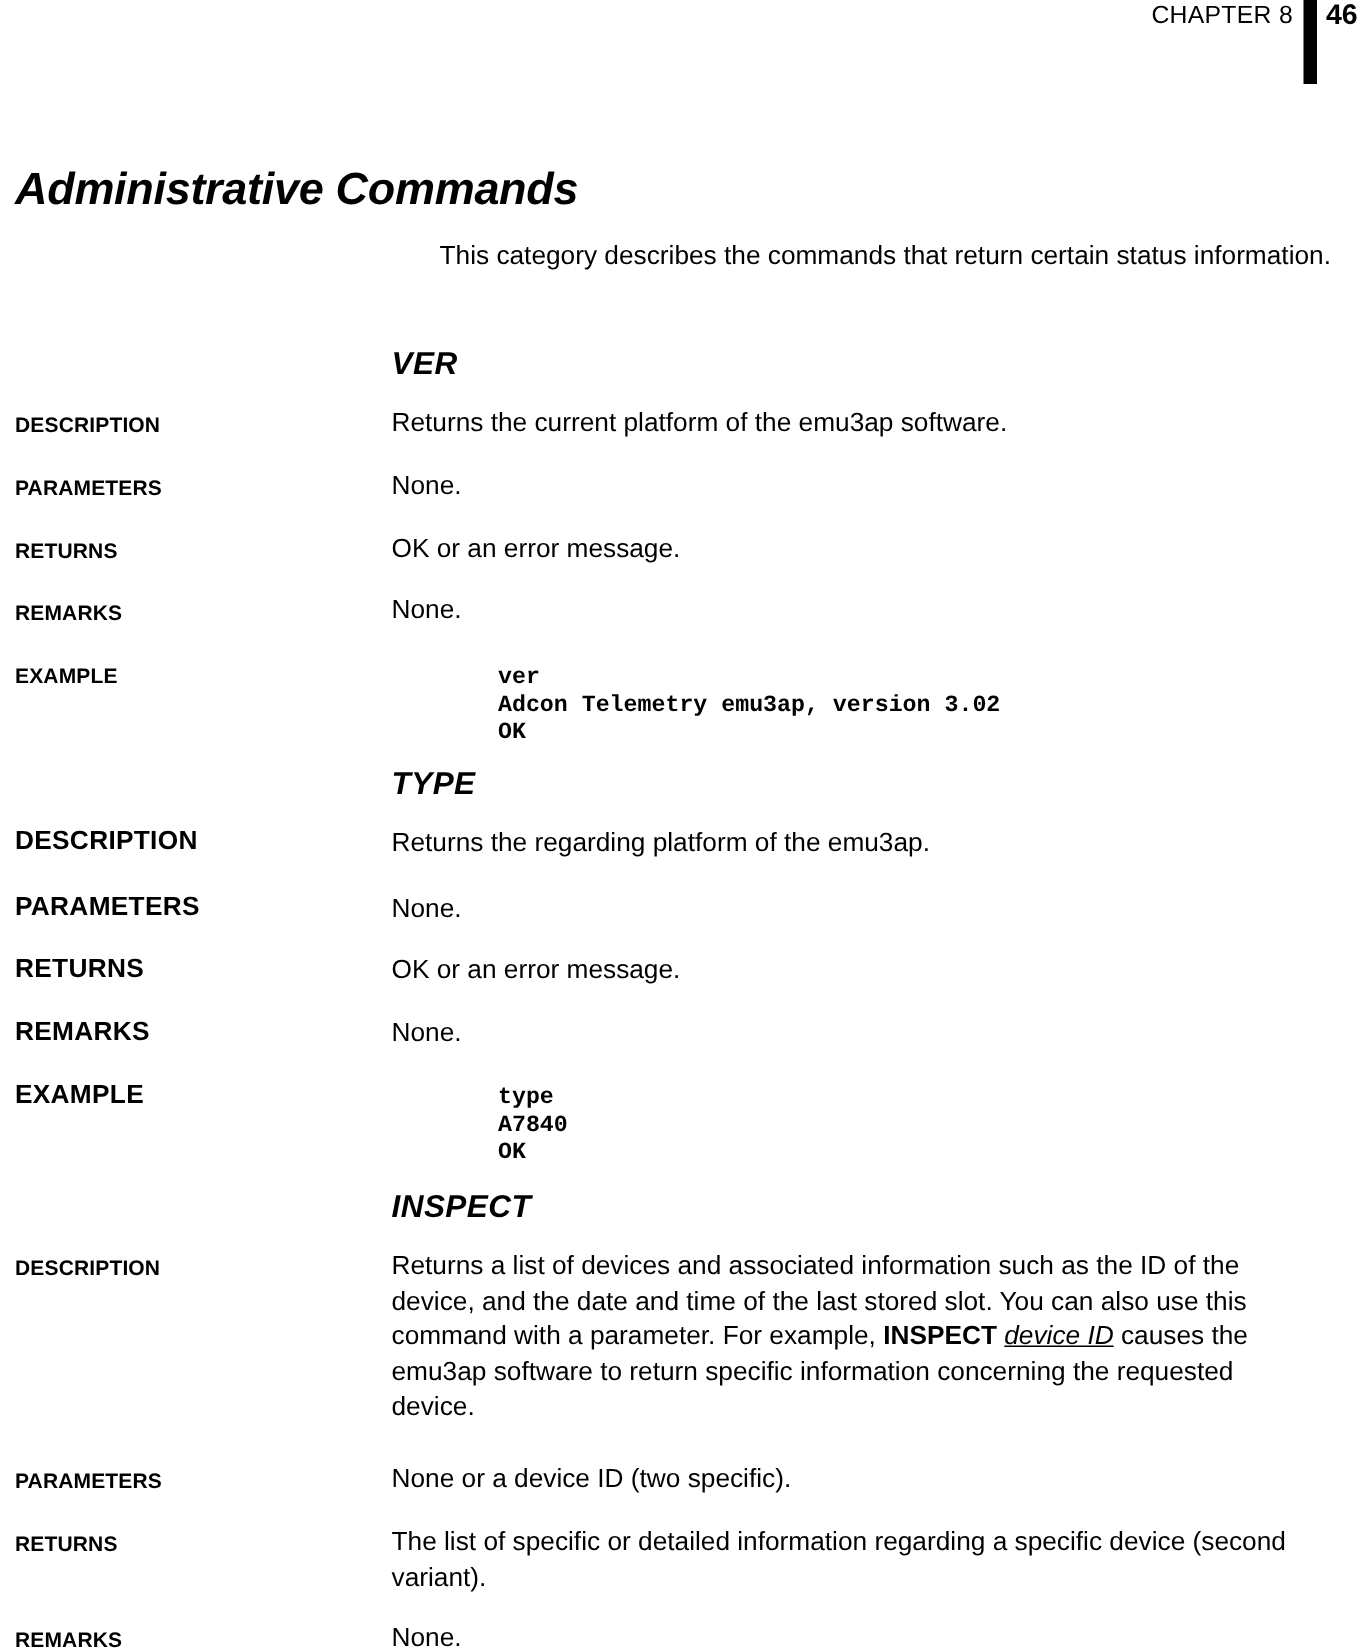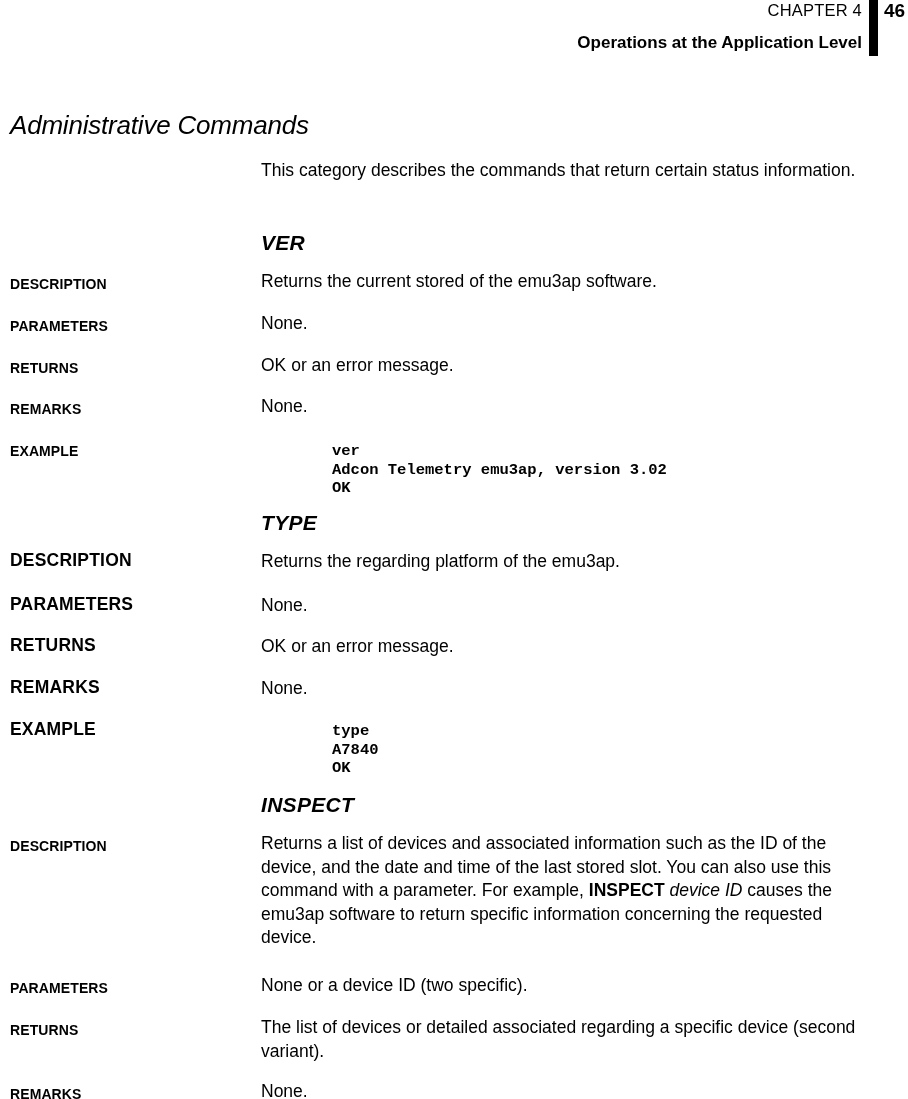--- a/index.html
+++ b/index.html
@@ -64,22 +64,22 @@
   .content {
     position: absolute;
     left: 0;
     top: 0;
     width: 908px;
   }
 
   .section-title {
     position: absolute;
     left: 10px;
-    font-size: 26px;
-    font-weight: 400;
+    font-size: 30px;
+    font-weight: 700;
     font-style: italic;
     letter-spacing: -0.2px;
     white-space: nowrap;
   }
 
   .command-name {
     position: absolute;
     left: 261px;
     font-size: 21px;
     font-weight: 700;
@@ -119,42 +119,41 @@
     position: absolute;
     left: 332px;
     font-family: "Liberation Mono", "DejaVu Sans Mono", monospace;
     font-size: 15.5px;
     font-weight: 700;
     line-height: 18.5px;
     white-space: pre;
   }
 
   b.inline-bold { font-weight: 700; }
-  i.inline-ital { font-style: italic; }
+  i.inline-ital { font-style: italic; text-decoration: underline; }
 </style>
 </head>
 <body>
 
 <div class="page-header">
   <div class="header-rule"></div>
-  <div class="chapter-label">CHAPTER 4</div>
+  <div class="chapter-label">CHAPTER 8</div>
   <div class="page-number">46</div>
-  <div class="running-title">Operations at the Application Level</div>
 </div>
 
 <div class="content">
 
   <div class="section-title" style="top:110px;">Administrative Commands</div>
 
-  <div class="row-text" style="top:159px; width:600px;">This category describes the commands that return certain status information.</div>
+  <div class="row-text" style="top:159px; width:600px;margin-left:32px;">This category describes the commands that return certain status information.</div>
 
   <div class="command-name" style="top:231px;">VER</div>
 
   <div class="row-label smallcaps" style="top:271px;">DESCRIPTION</div>
-  <div class="row-text" style="top:270px;">Returns the current stored of the emu3ap software.</div>
+  <div class="row-text" style="top:270px;">Returns the current platform of the emu3ap software.</div>
 
   <div class="row-label smallcaps" style="top:313px;">PARAMETERS</div>
   <div class="row-text" style="top:312px;">None.</div>
 
   <div class="row-label smallcaps" style="top:355px;">RETURNS</div>
   <div class="row-text" style="top:354px;">OK or an error message.</div>
 
   <div class="row-label smallcaps" style="top:396px;">REMARKS</div>
   <div class="row-text" style="top:395px;">None.</div>
 
@@ -184,18 +183,18 @@
 
   <div class="command-name" style="top:793px;">INSPECT</div>
 
   <div class="row-label smallcaps" style="top:833px;">DESCRIPTION</div>
   <div class="row-text" style="top:832px; width:610px;"><span>Returns a list of devices and associated information such as the ID of the device, and the date and time of the last stored slot. You can also use this command with a parameter. For example, </span><b class="inline-bold">INSPECT</b><span> </span><i class="inline-ital">device ID</i><span> causes the emu3ap software to return specific information concerning the requested device.</span></div>
 
   <div class="row-label smallcaps" style="top:975px;">PARAMETERS</div>
   <div class="row-text" style="top:974px;">None or a device ID (two specific).</div>
 
   <div class="row-label smallcaps" style="top:1017px;">RETURNS</div>
-  <div class="row-text" style="top:1016px; width:610px;">The list of devices or detailed associated regarding a specific device (second variant).</div>
+  <div class="row-text" style="top:1016px; width:610px;">The list of specific or detailed information regarding a specific device (second variant).</div>
 
   <div class="row-label smallcaps" style="top:1081px;">REMARKS</div>
   <div class="row-text" style="top:1080px;">None.</div>
 
 </div>
 
 </body></html>

